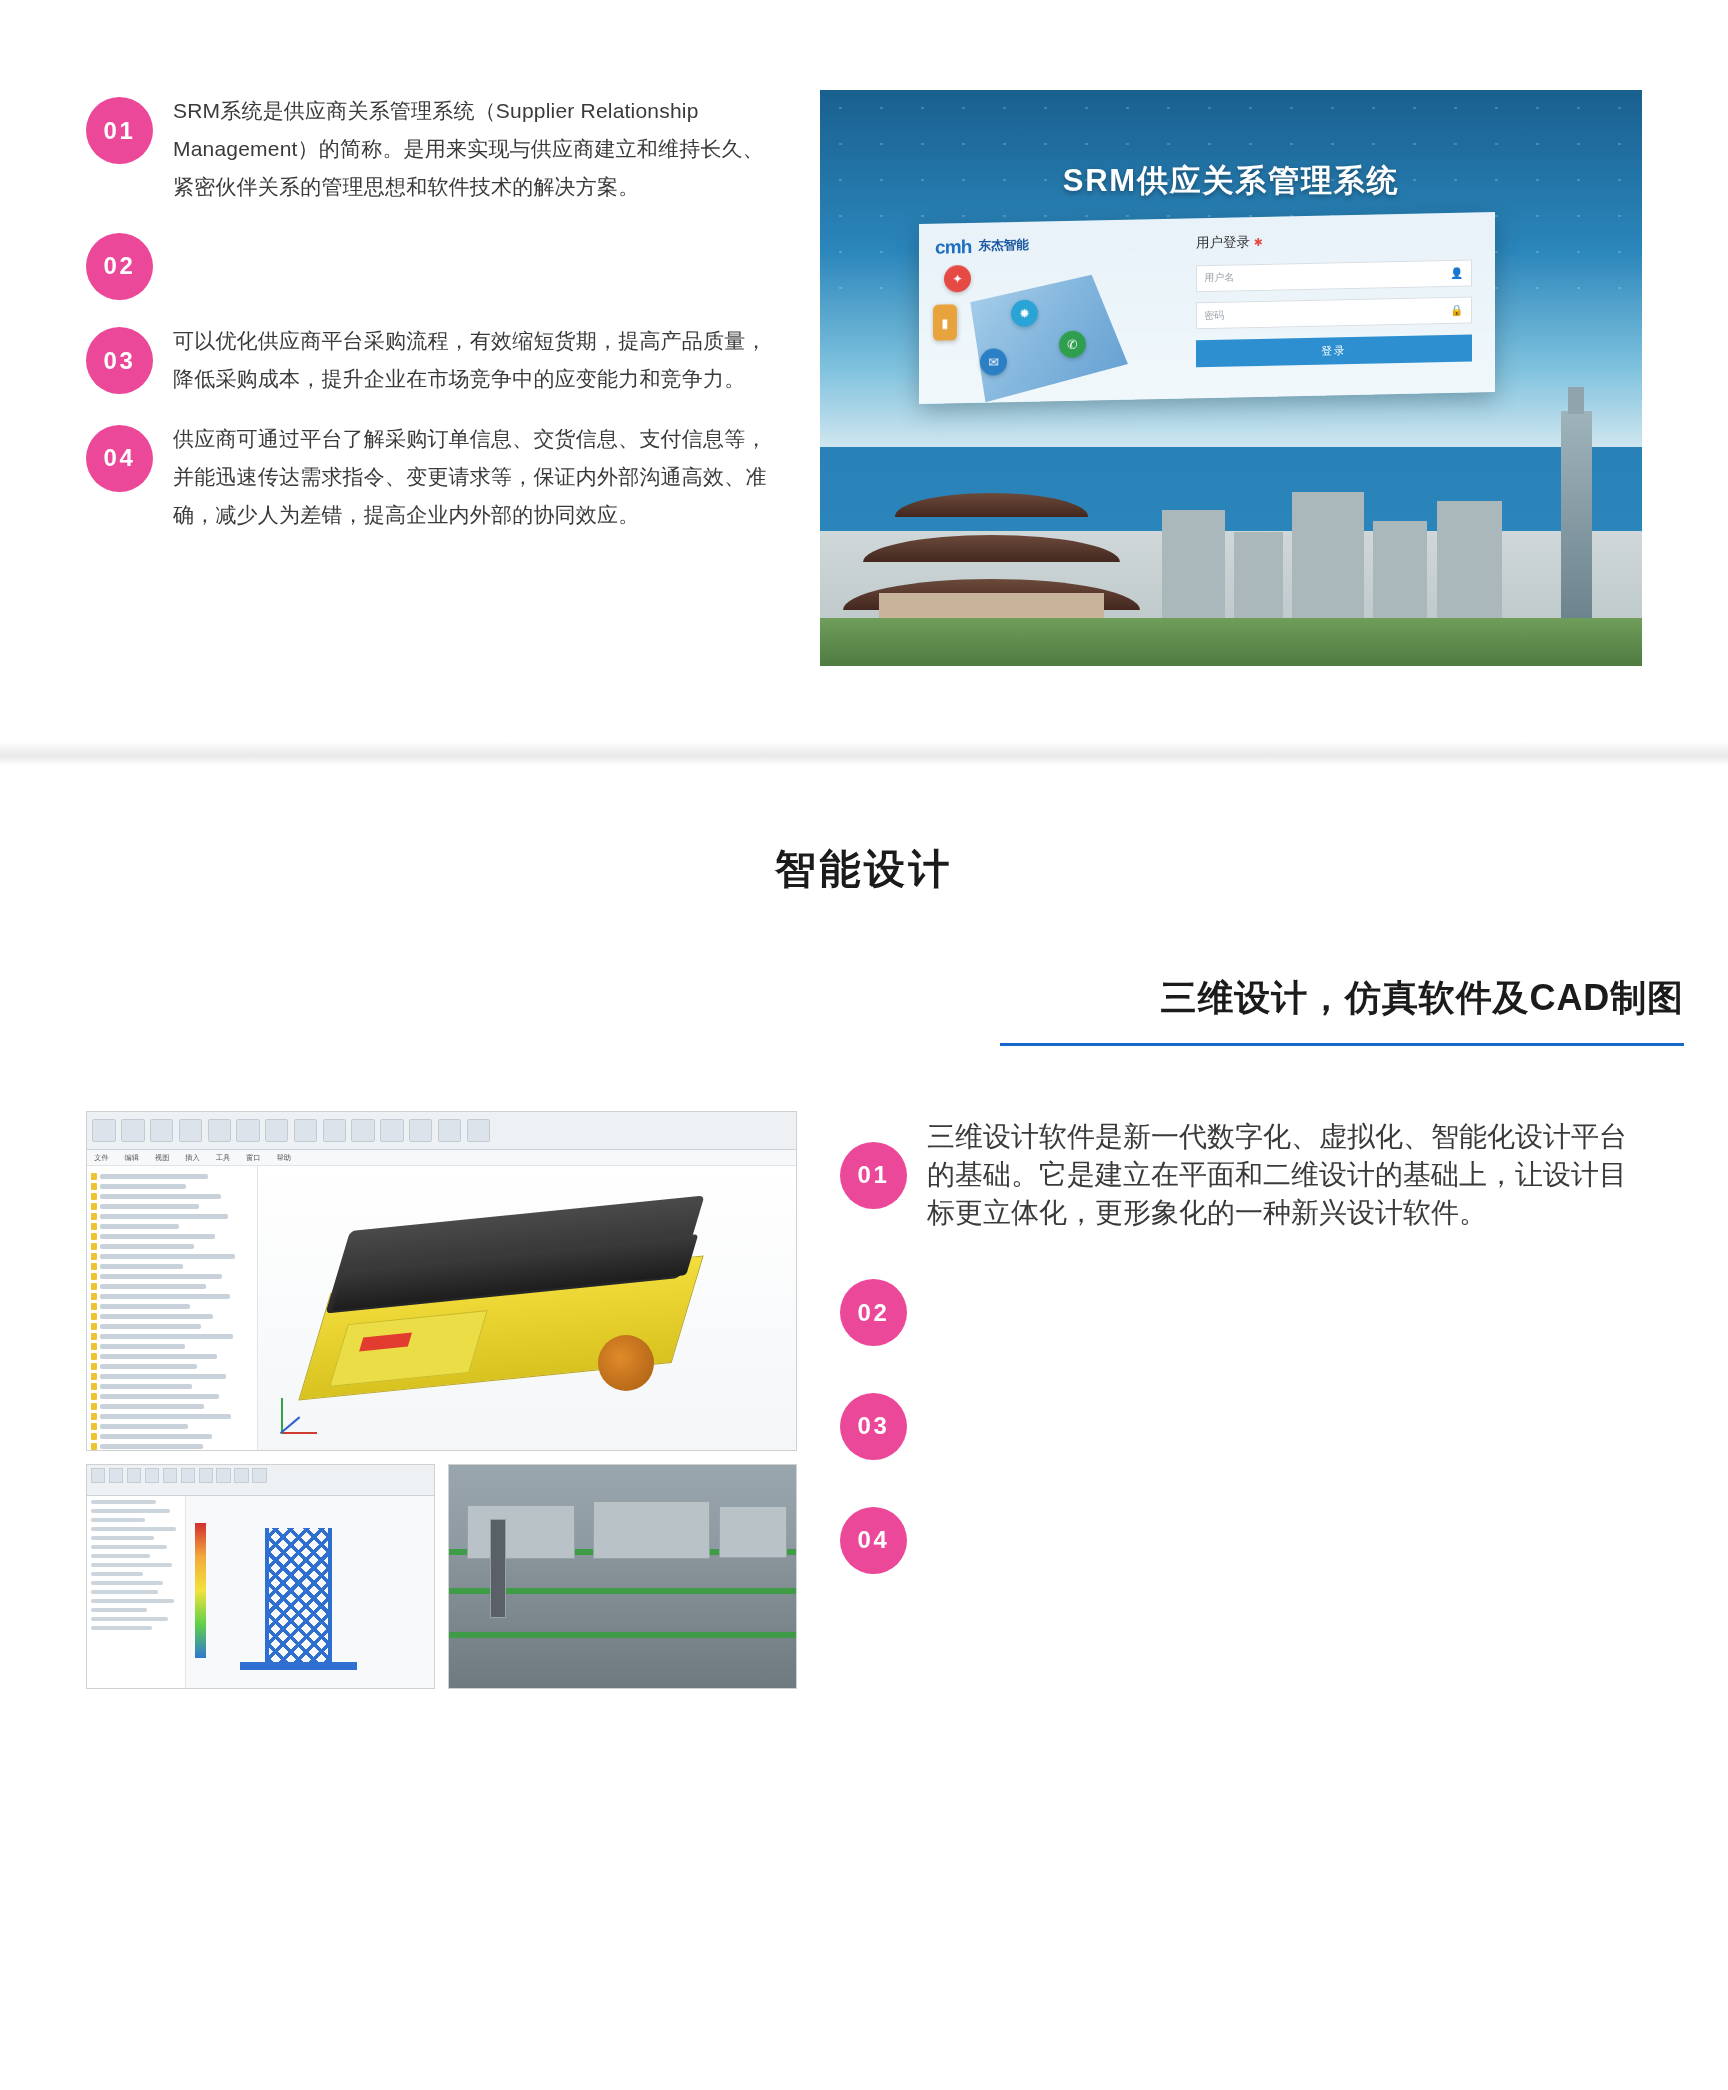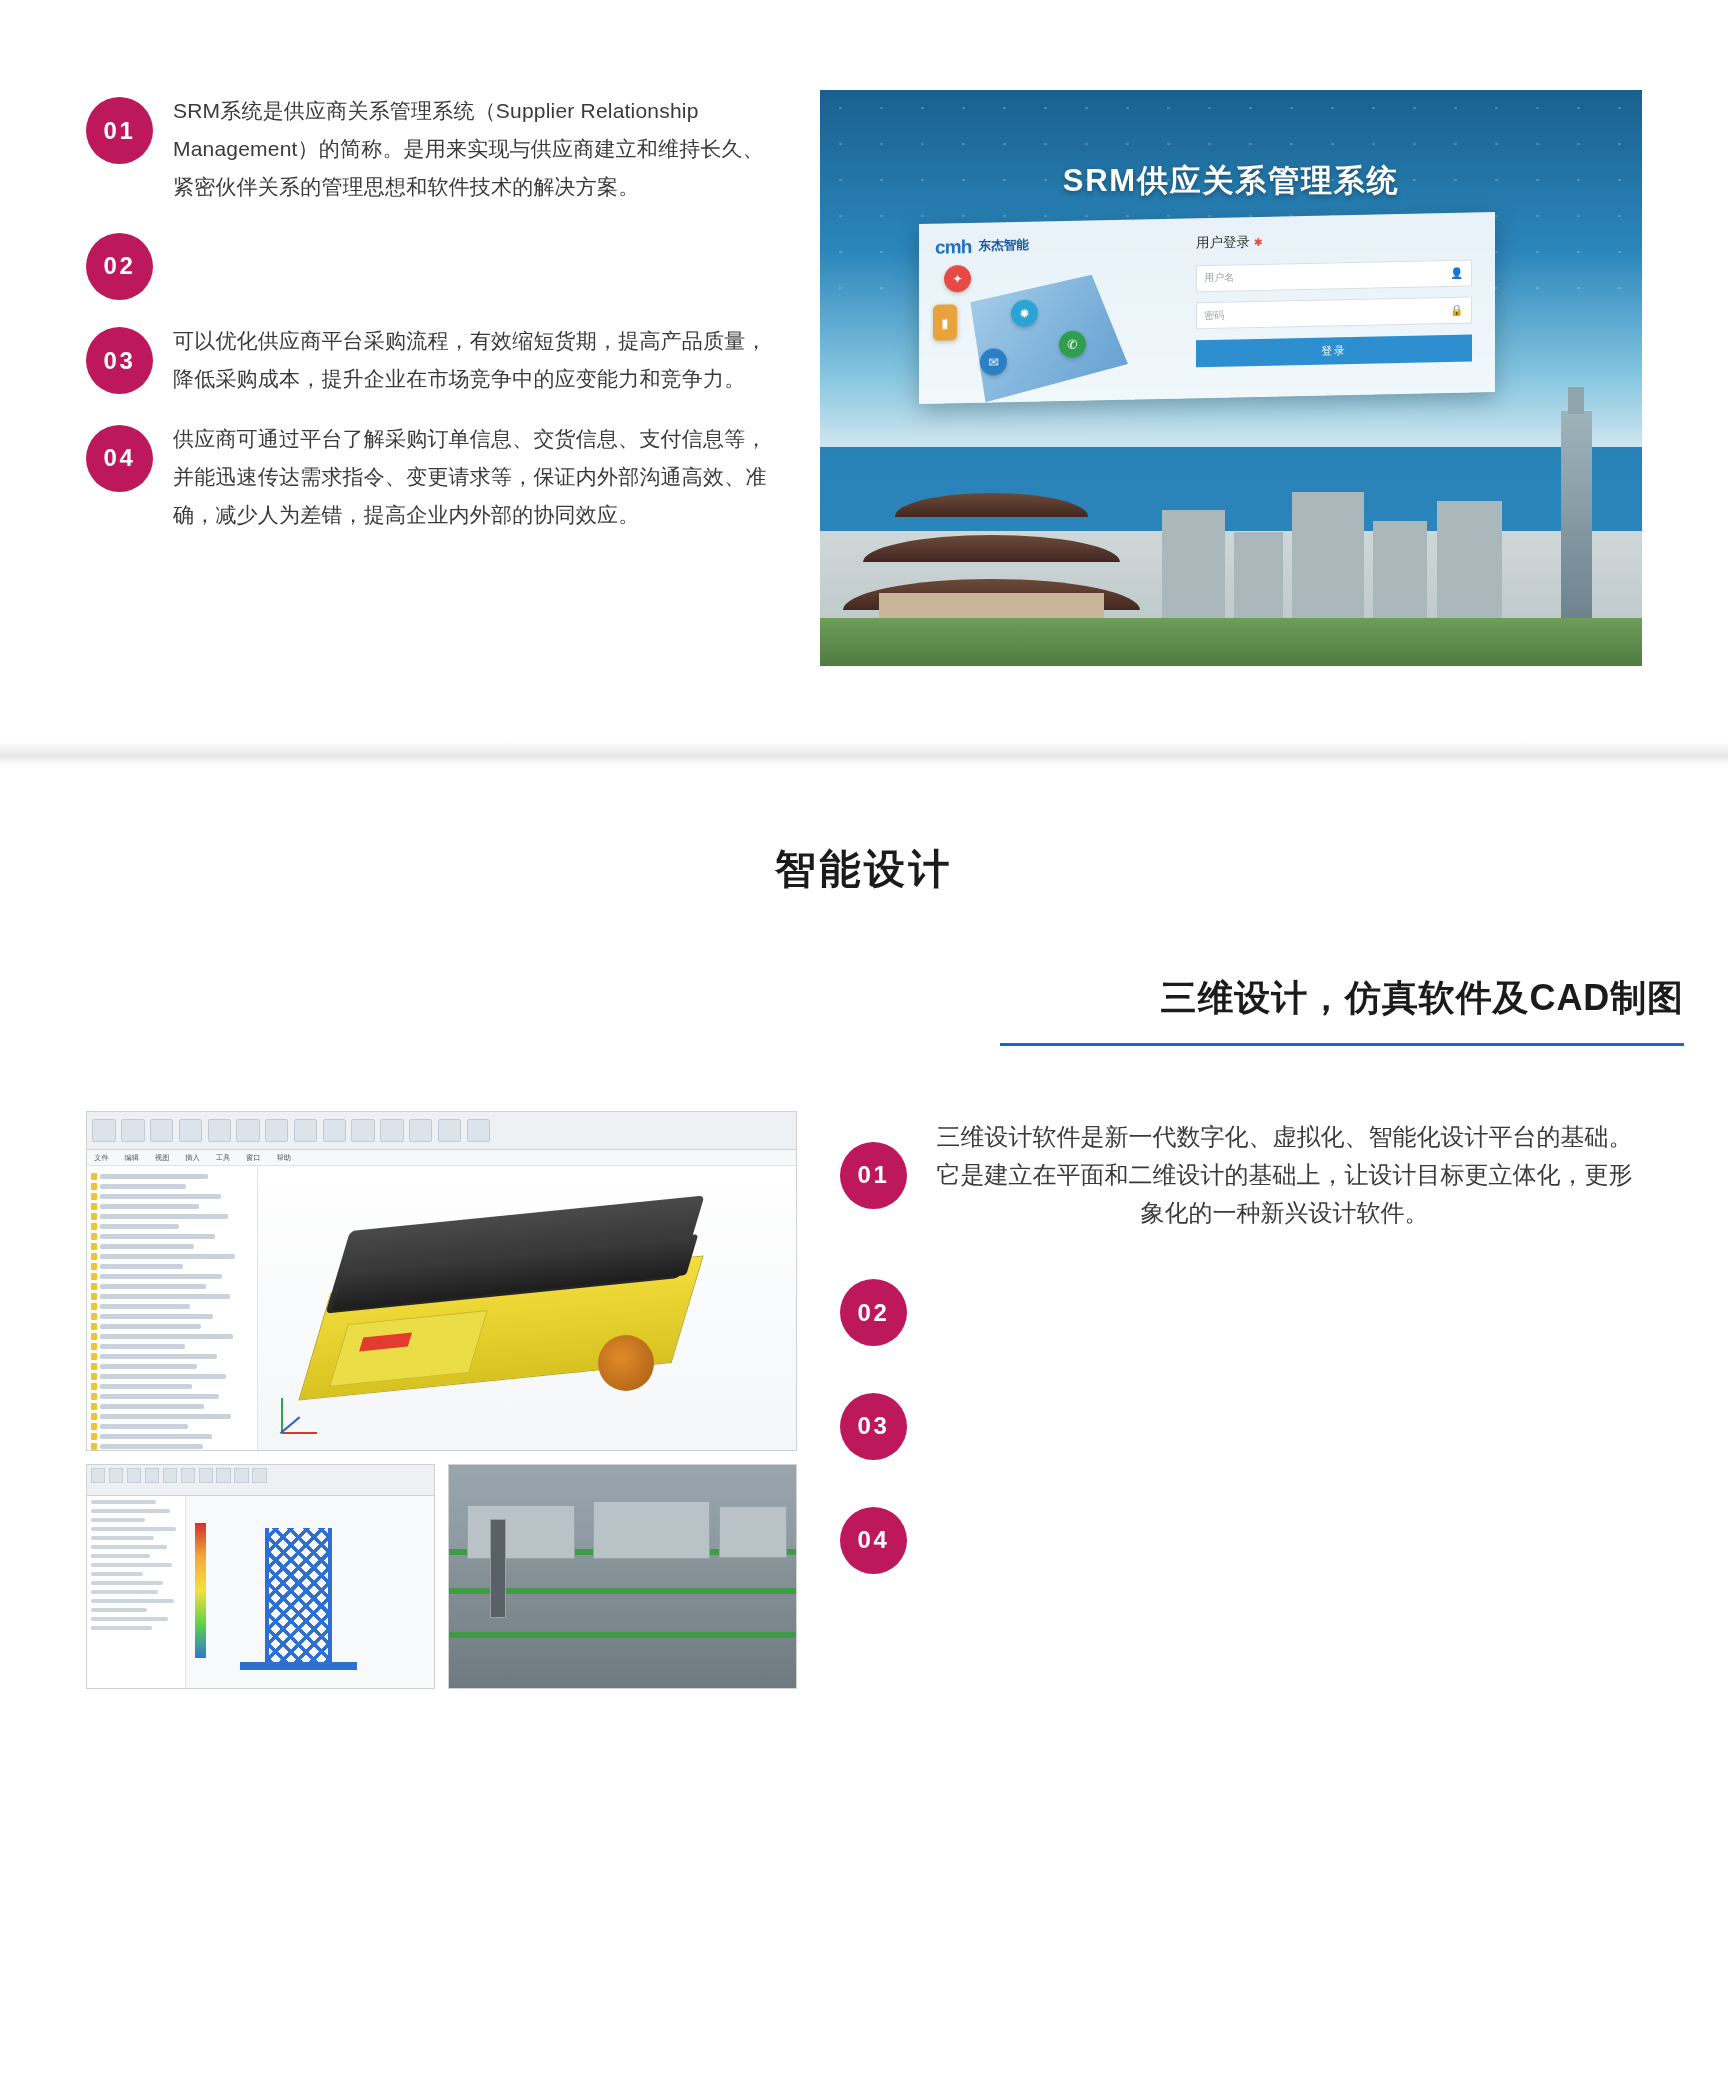--- a/index.html
+++ b/index.html
@@ -39,21 +39,21 @@
   .srm-item {
     display: flex;
     align-items: flex-start;
     margin-bottom: 20px;
   }
   .num-badge {
     flex: 0 0 auto;
     width: 67px;
     height: 67px;
     border-radius: 50%;
-    background: #be185d;
+    background: #ec4899;
     color: #fff;
     display: flex;
     align-items: center;
     justify-content: center;
     font-size: 24px;
     font-weight: 700;
     letter-spacing: 2.7px;
     margin-right: 20px;
   }
   .srm-item .num-badge { margin-top: 7.2px; }
@@ -289,24 +289,23 @@
     background: linear-gradient(180deg,#9aa6ad 0%, #8d99a1 40%, #79858c 100%);
   }
   .wh-floor{position:absolute;left:0;right:0;bottom:0;height:62%;background:linear-gradient(180deg,#8b969c,#6f7a80);}
   .wh-lane{position:absolute;height:5.4px;background:#3e9c46;left:0;right:0;}
   .wh-rack{position:absolute;background:#b9c2c7;border:0.9px solid #97a2a8;}
 
   .design-list { flex: 1 1 auto; padding-top: 7.2px; }
   .design-item { display:flex; align-items:flex-start; margin-bottom: 23.4px; }
   .design-item .num-badge { margin-top: 23.4px; }
   .design-text {
-    font-size: 24px;
+    font-size: 28px;
     line-height: 38px;
     color: #3a3a3a;
-    text-align: center;
   }
 </style>
 </head>
 <body>
 
 <section class="section-srm">
 
 
   <div class="srm-body">
 

